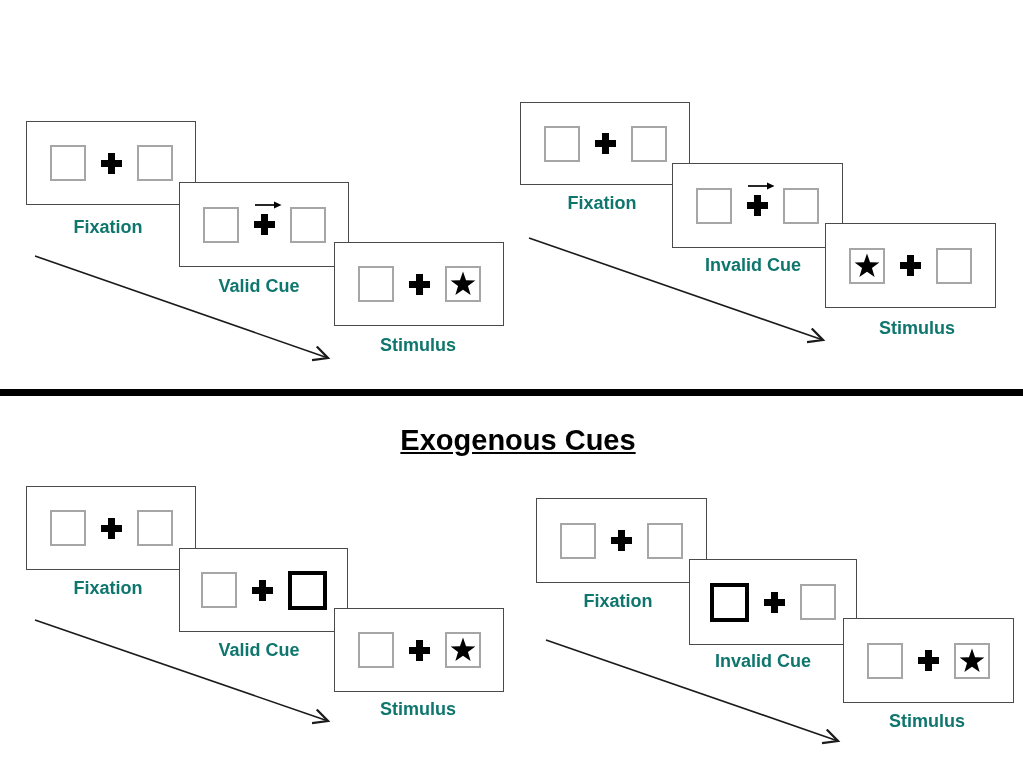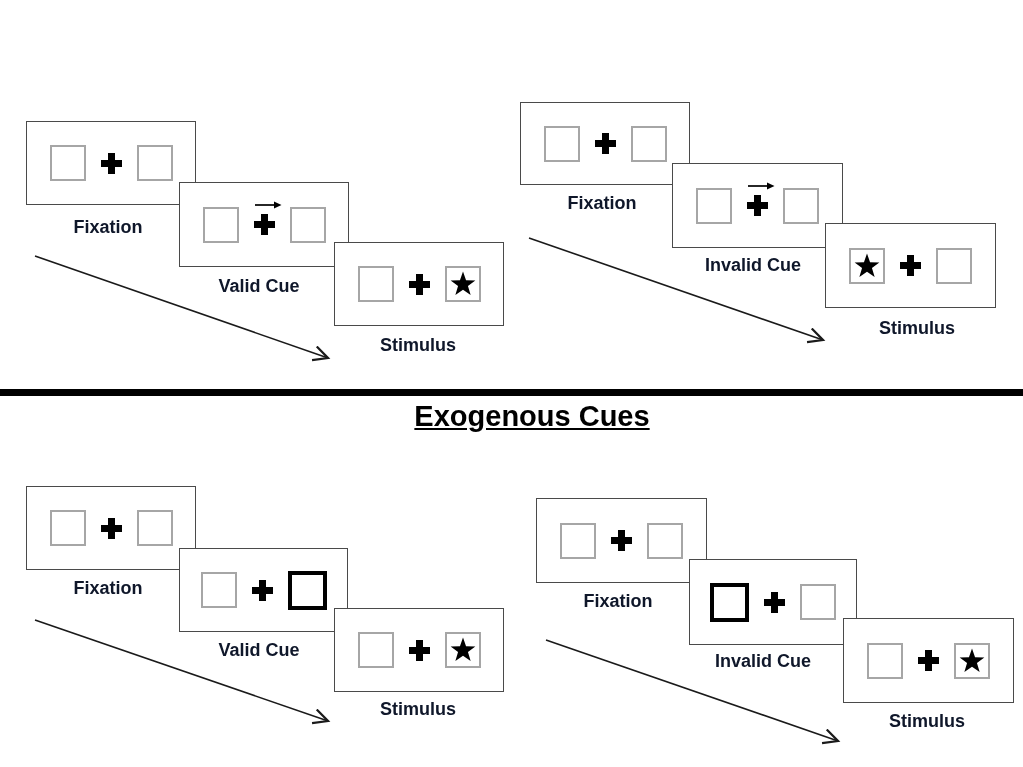--- a/index.html
+++ b/index.html
@@ -29,30 +29,30 @@
   .plus { position:relative; width:21px; height:21px; flex:0 0 auto; }
   .plus::before {
     content:""; position:absolute; left:0; top:7px; width:21px; height:7px; background:#000;
   }
   .plus::after {
     content:""; position:absolute; left:7px; top:0; width:7px; height:21px; background:#000;
   }
   .cue-arrow { position:absolute; left:1px; top:-17px; }
   .step-label {
     position:absolute; transform:translateX(-50%);
-    font-size:18px; font-weight:bold; color:#0f172a; white-space:nowrap;
+    font-size:18px; font-weight:bold; color:#0f766e; white-space:nowrap;
   }
   .overlay { position:absolute; left:0; top:0; pointer-events:none; }
 </style>
 </head>
 <body>
 
 <div class="canvas">
 
-  <div class="section-title" style="left:518px; top:400px;margin-left:14px;">Exogenous Cues</div>
+  <div class="section-title" style="left:518px; top:424px;">Exogenous Cues</div>
 
   <div class="divider"></div>
 
   <div class="panel" style="left:26px; top:121px; width:170px; height:84px;">
     <div class="sq"></div>
     <div class="plus"></div>
     <div class="sq"></div>
   </div>
   <div class="step-label" style="left:108px; top:217px;">Fixation</div>
 

